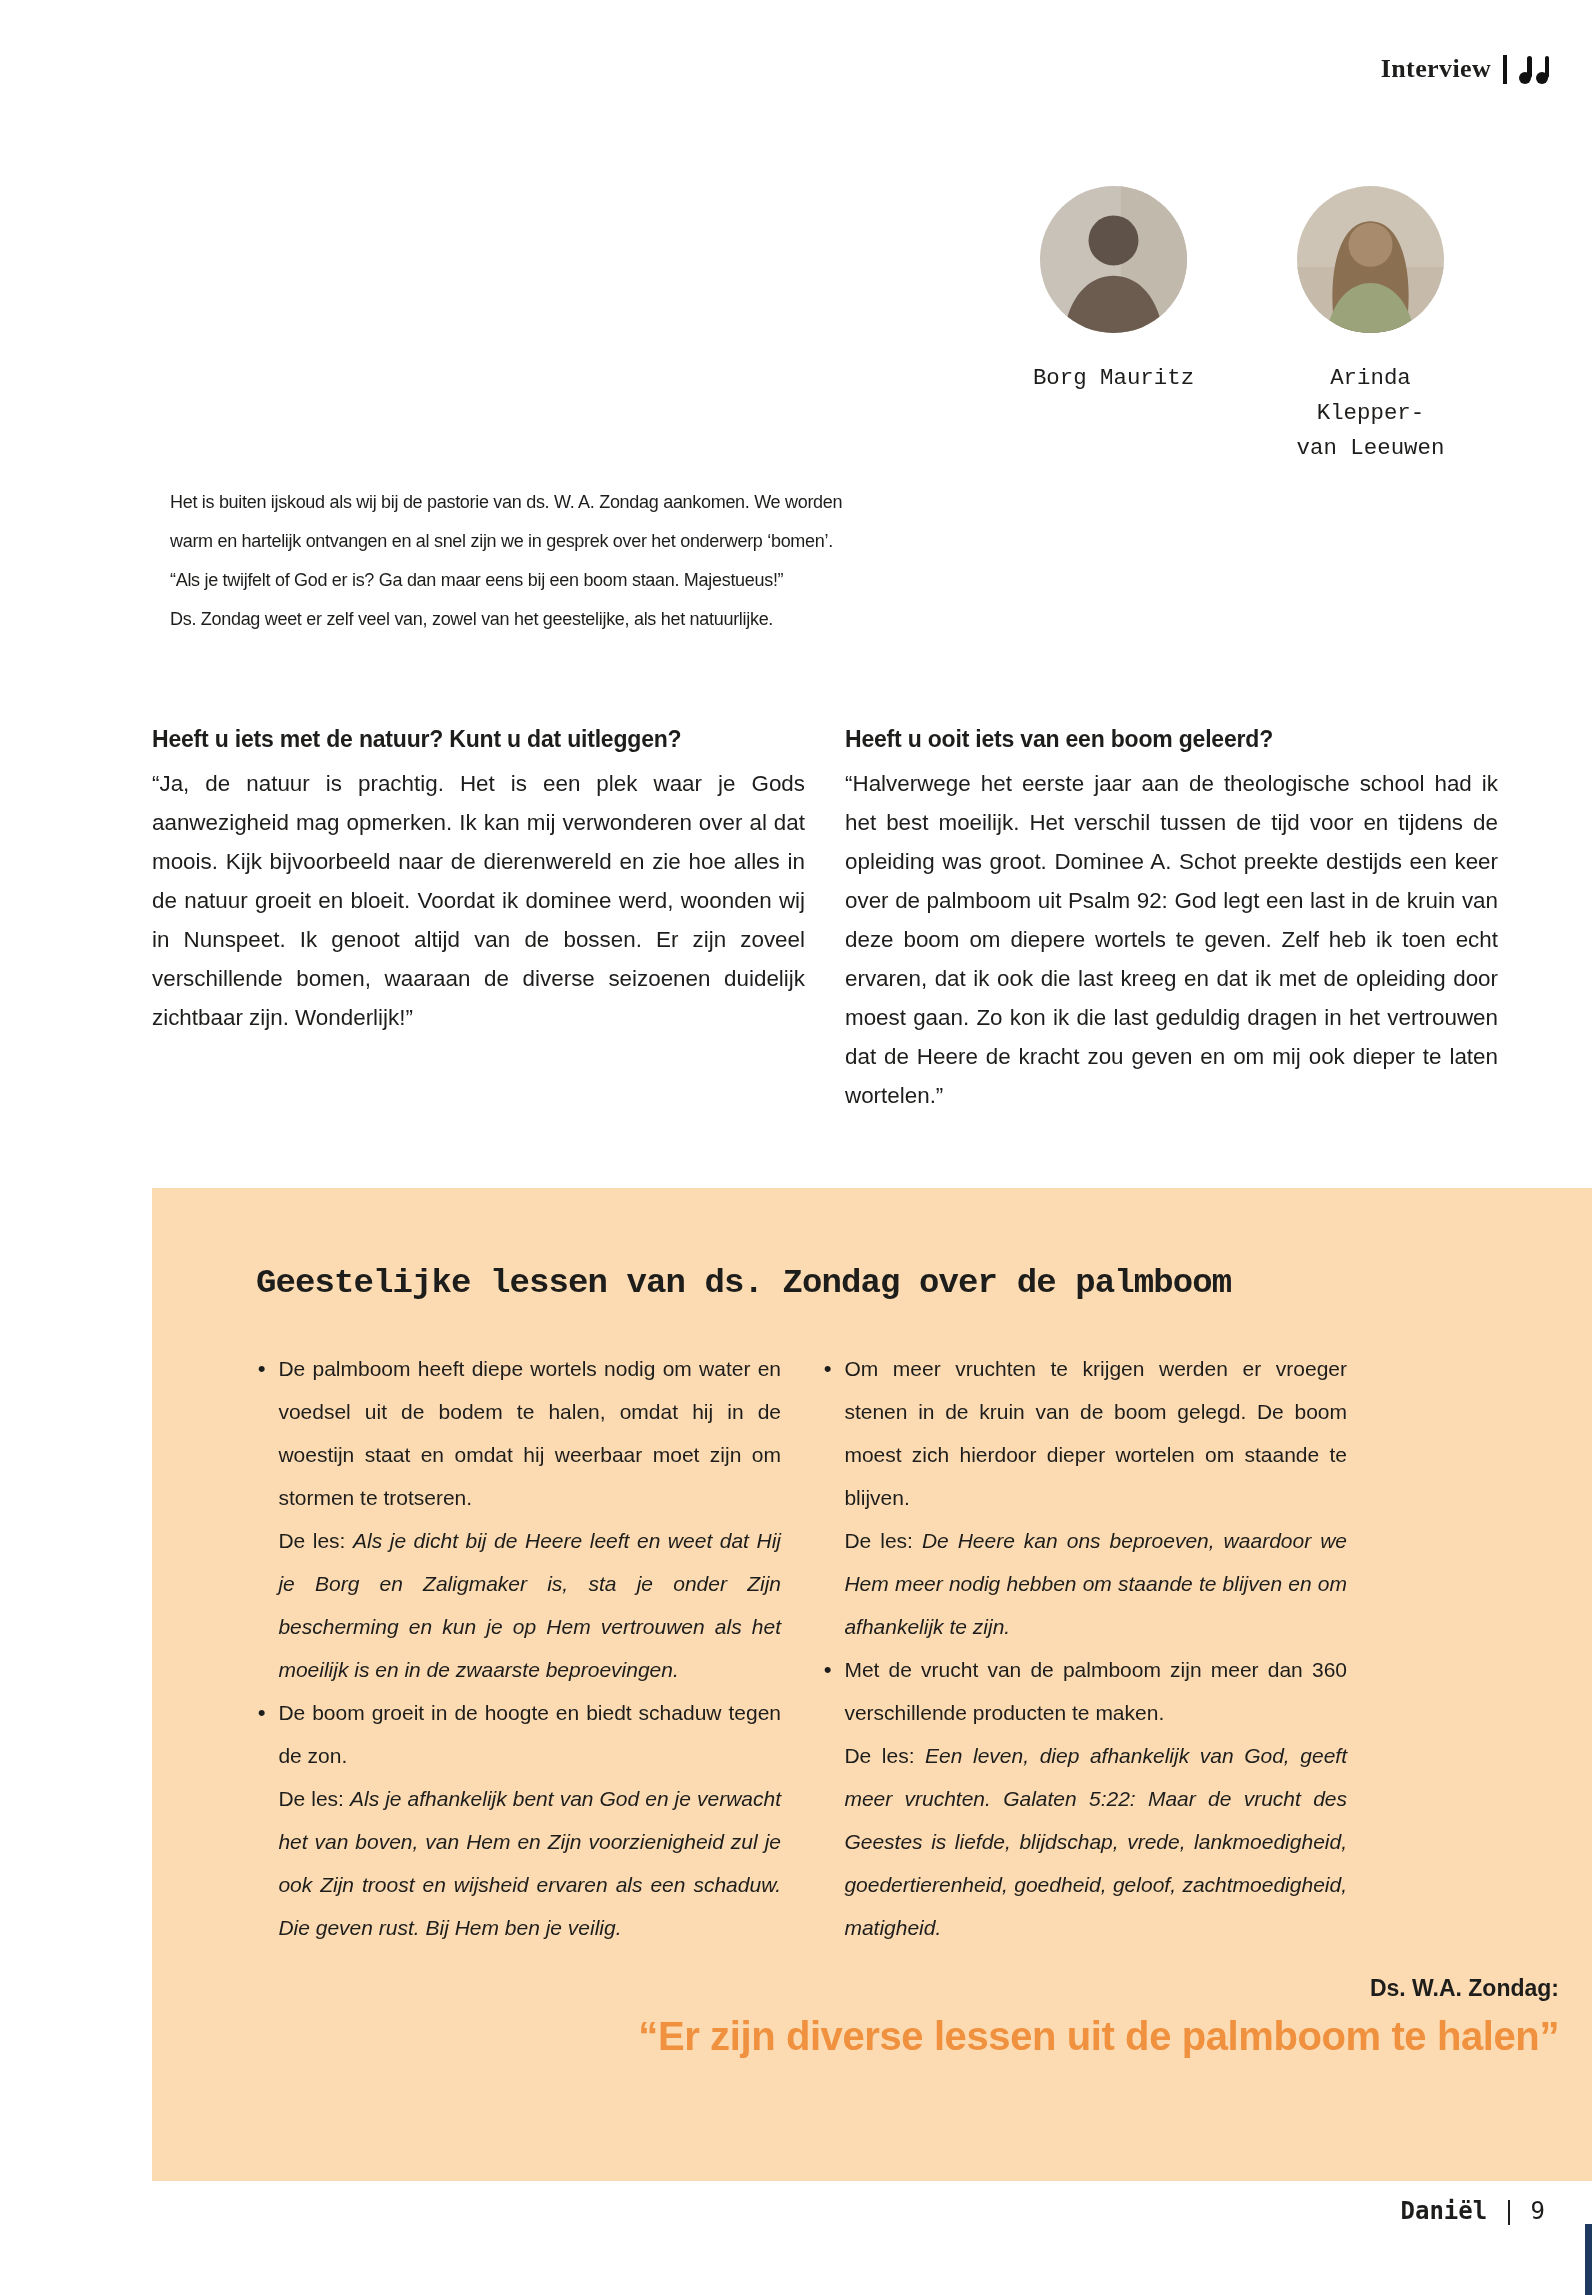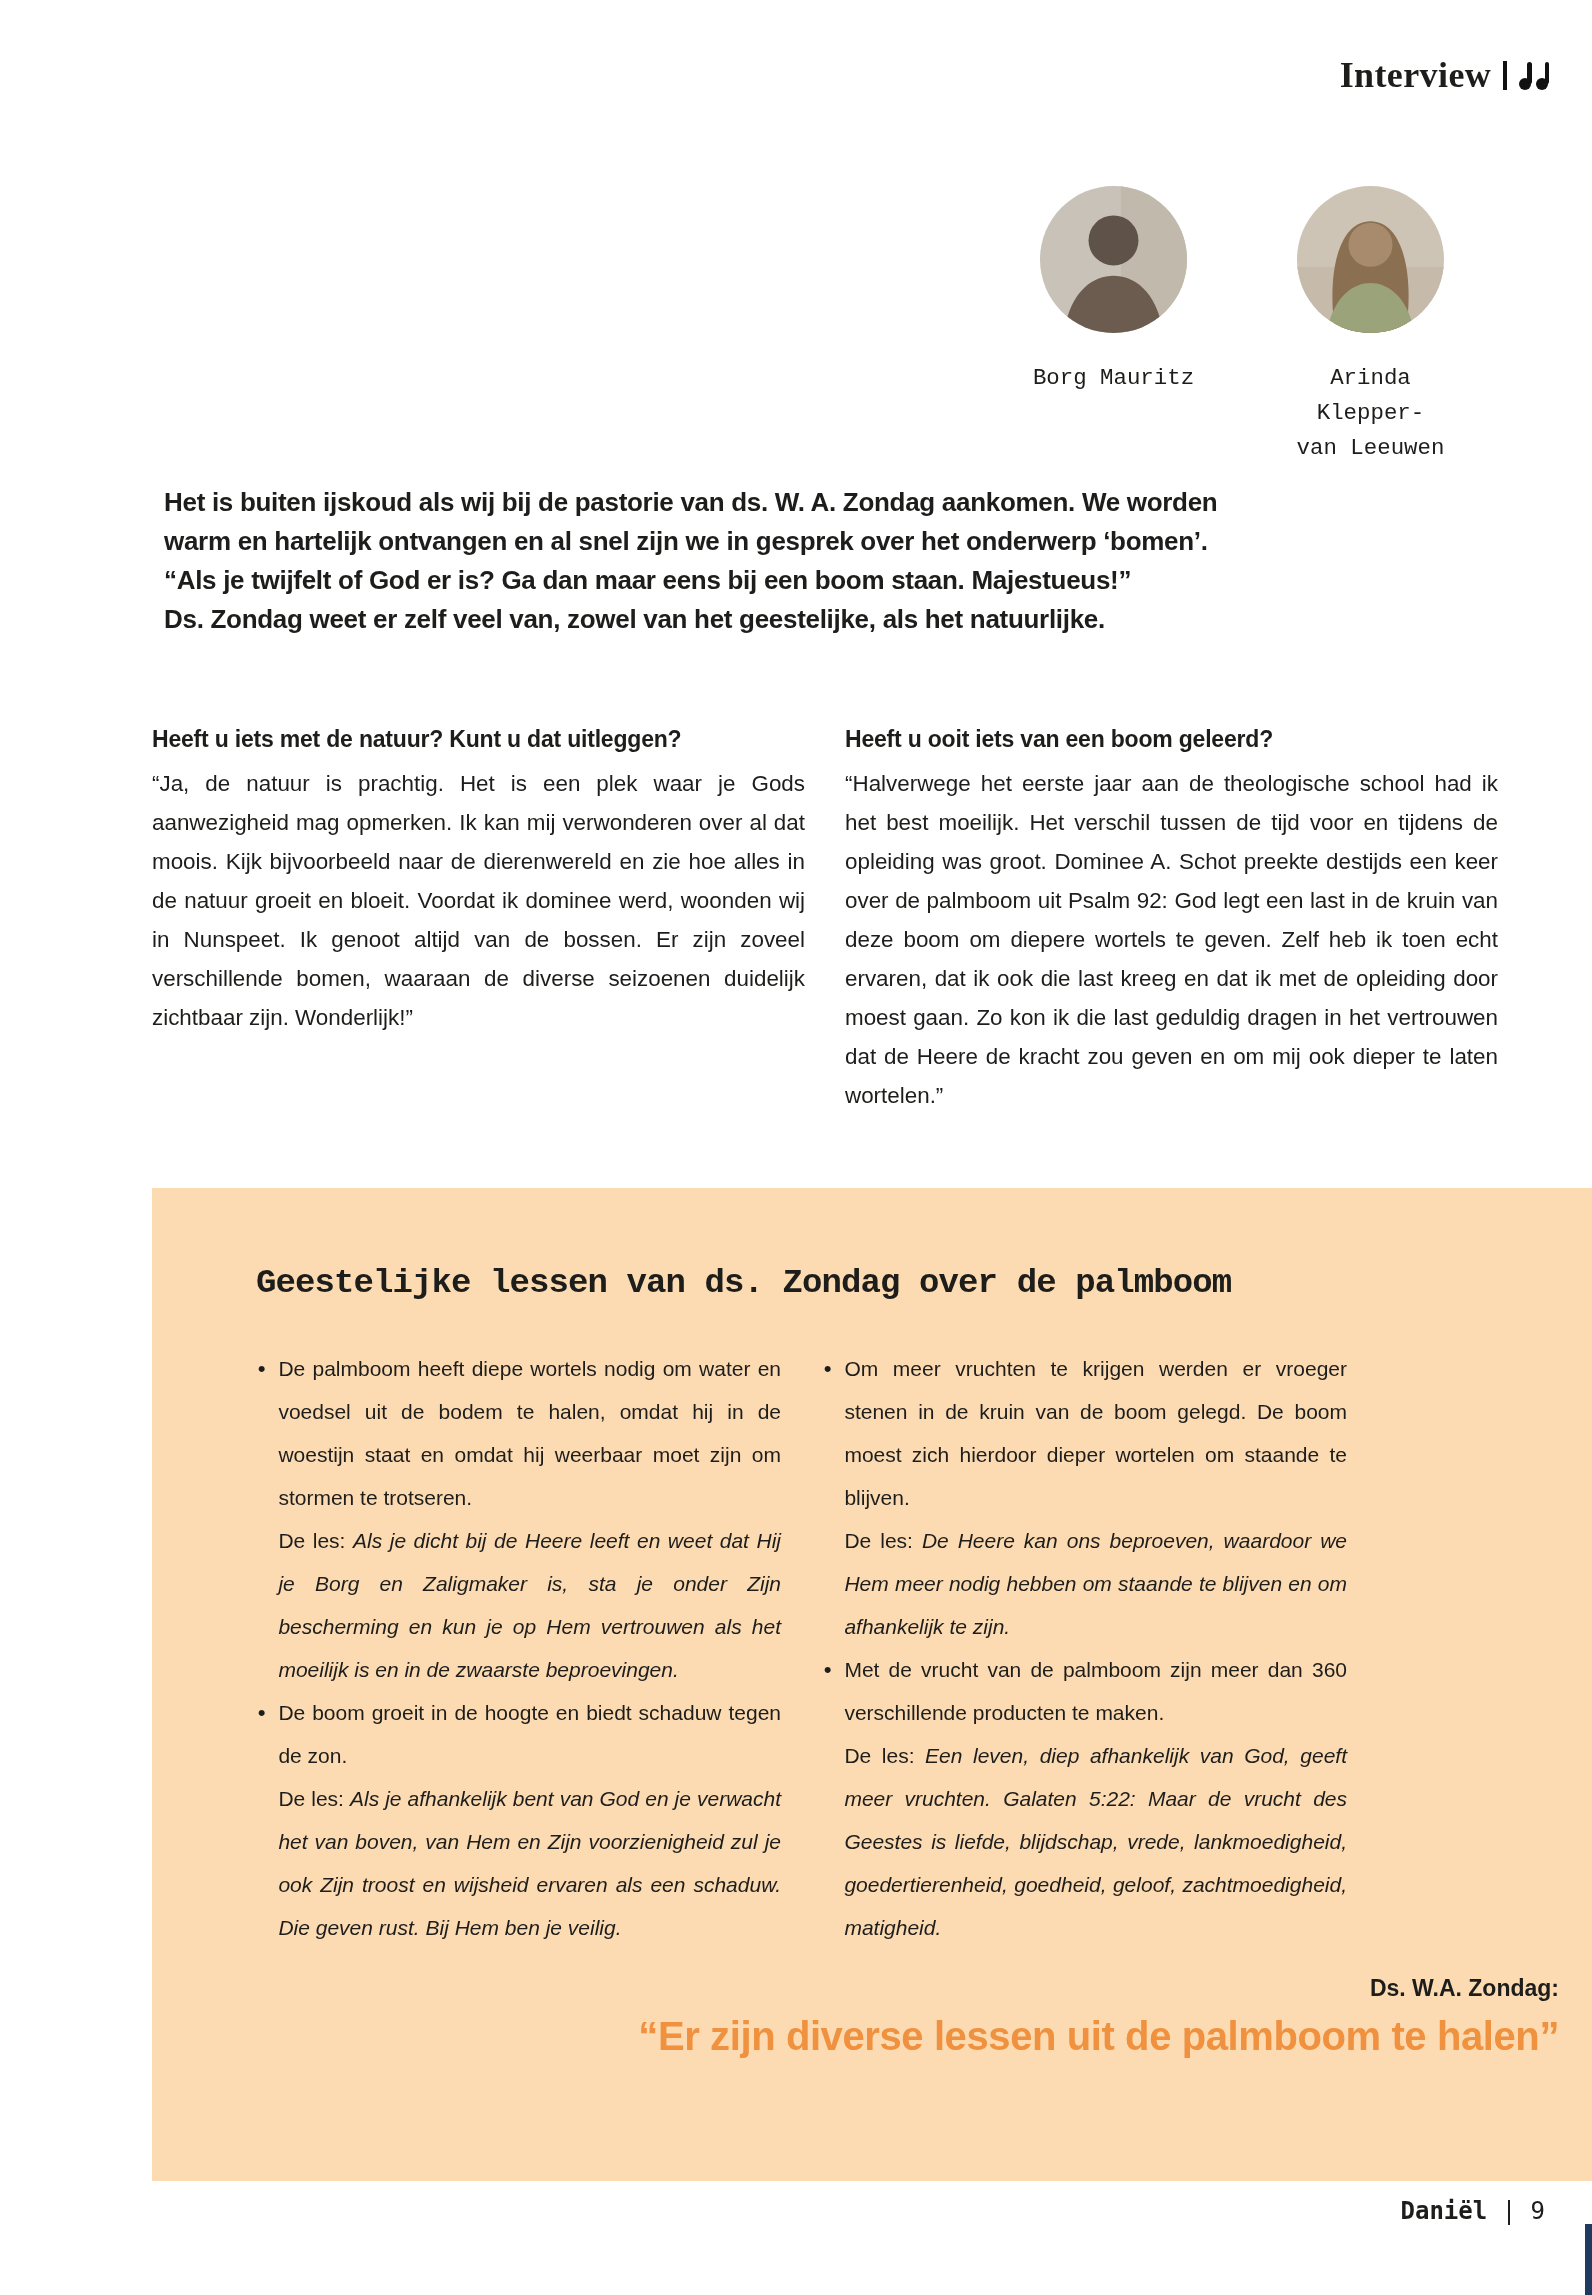--- a/index.html
+++ b/index.html
@@ -14,21 +14,21 @@
     overflow:hidden;
   }
 
   
   .header-row{
     position:absolute;top:54px;right:43px;
     display:flex;align-items:center;gap:12px;
   }
   .section-title{
     font-family:"Liberation Serif",serif;
-    font-weight:bold;font-size:36px;letter-spacing:0.4px;
+    font-weight:bold;font-size:26px;letter-spacing:0.4px;
   }
   .header-divider{width:3.5px;height:29px;background:#111;}
   .quotes-icon{display:flex;gap:4.3px;align-items:flex-end;height:29px;}
   .quote-glyph{position:relative;width:13px;height:28px;}
   .quote-glyph .dot{position:absolute;left:0;bottom:0;width:12px;height:12px;border-radius:50%;background:#111;}
   .quote-glyph .stem{position:absolute;right:0;top:0;width:4.3px;height:22.4px;border-radius:2.6px;background:#111;}
 
   
   .figure{position:absolute;width:173px;text-align:center;}
   .photo{
@@ -37,22 +37,22 @@
   }
   .caption{
     margin-top:28px;
     font-family:"Liberation Mono",monospace;
     font-size:22.4px;line-height:35px;
     white-space:pre-line;
   }
 
   
   .intro{
-    position:absolute;left:164px;top:483px;
-    font-weight:bold;font-size:26px;line-height:39px;
+    position:absolute;left:170px;top:483px;
+    font-weight:normal;font-size:18px;line-height:39px;
     letter-spacing:-0.3px;
   }
   .intro div{white-space:nowrap;}
 
   
   .qa{
     position:absolute;left:152px;top:725px;
     display:flex;gap:40px;
   }
   .qa-col{width:653px;}

